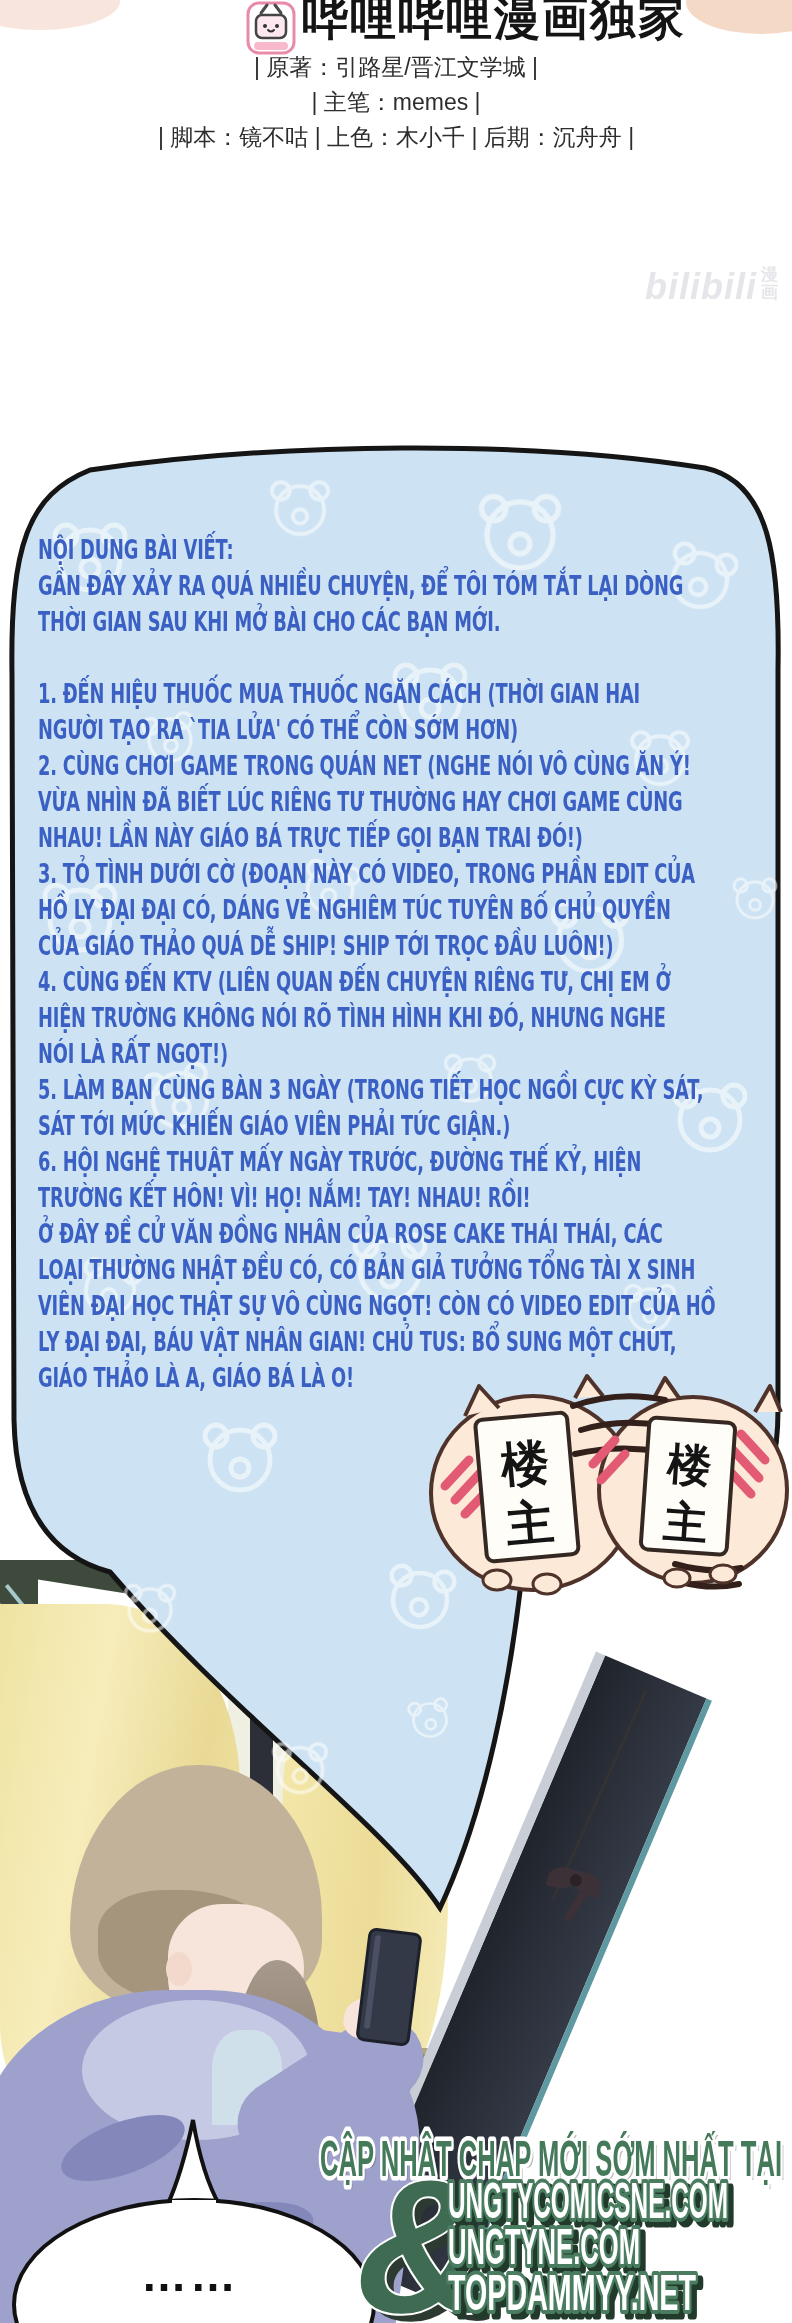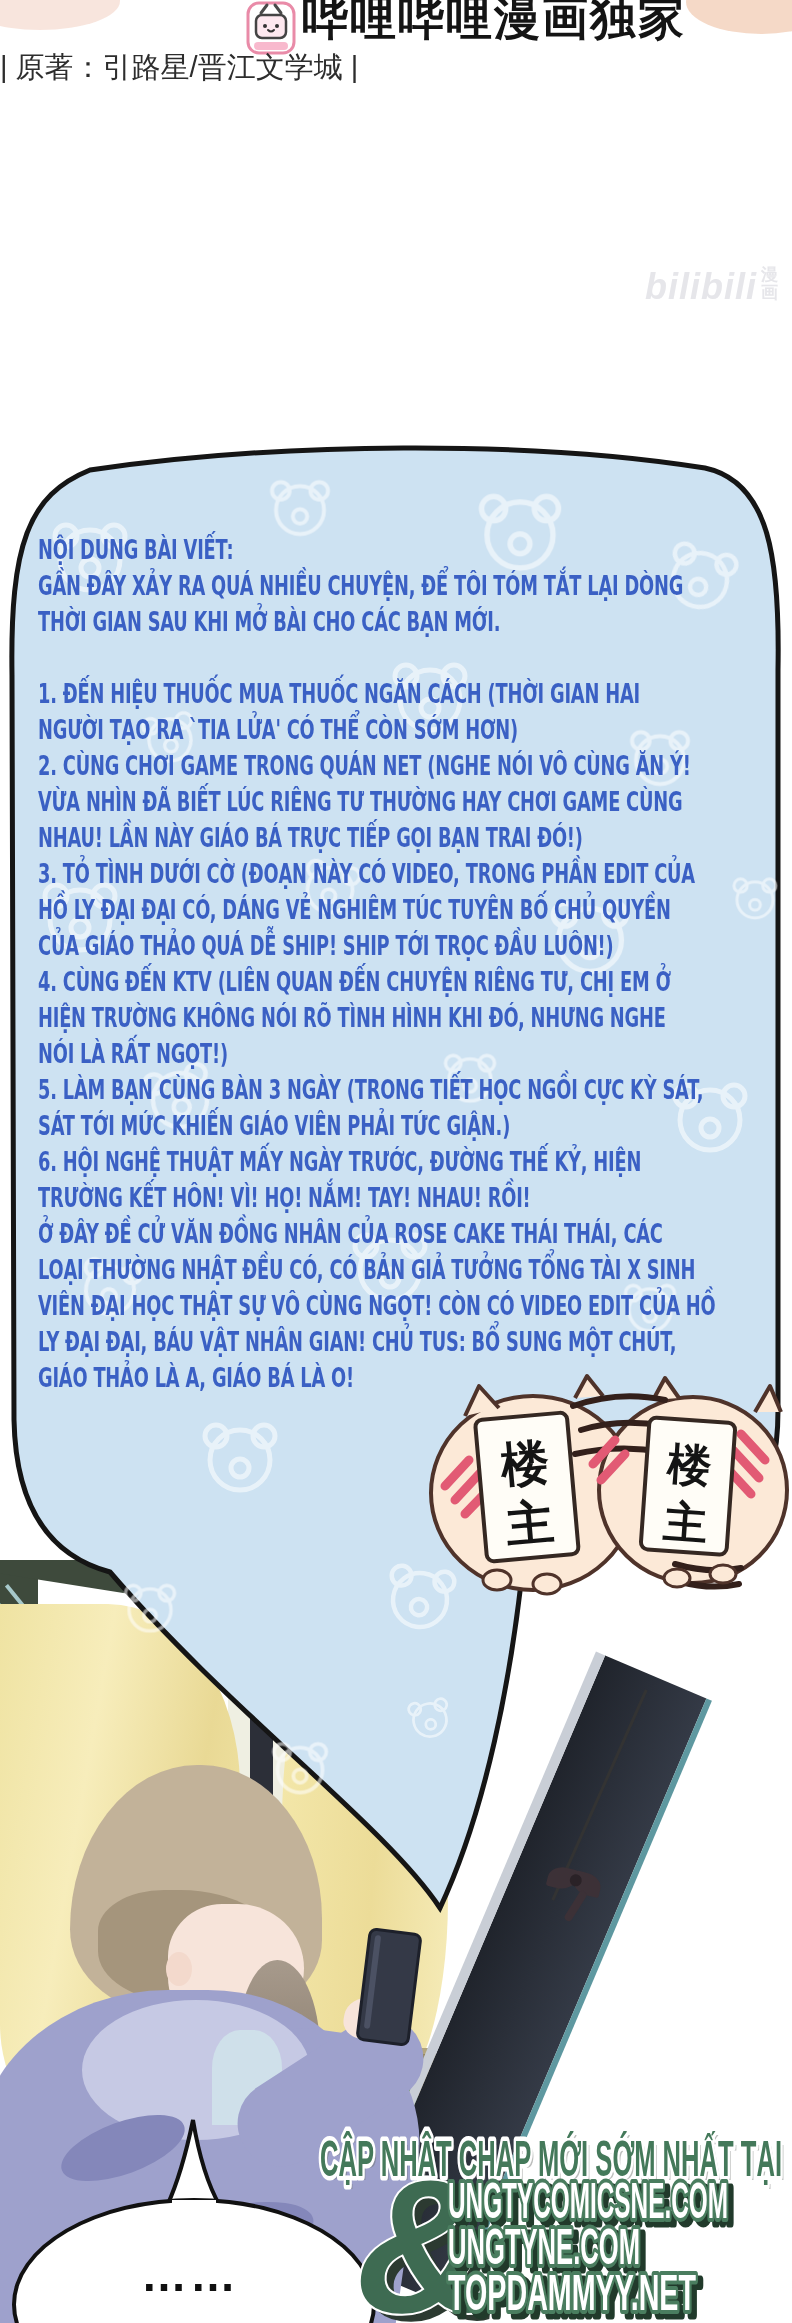--- a/index.html
+++ b/index.html
@@ -1,21 +1,21 @@
 <!DOCTYPE html>
 <html><head>
 <meta charset="utf-8">
 <style>
   html,body{margin:0;padding:0;background:#fff;}
   #page{position:relative;width:792px;height:2323px;overflow:hidden;background:#fff;
         font-family:"Liberation Sans",sans-serif;}
   .abs{position:absolute;}
   
   .title{left:302px;top:-12px;font-size:46px;font-weight:700;color:#141414;letter-spacing:2px;white-space:nowrap;}
-  .credits{left:0;top:50px;width:792px;text-align:left;font-size:29px;color:#2d2d2d;line-height:35px;}
+  .credits{left:0;top:50px;width:792px;text-align:center;font-size:23px;color:#2d2d2d;line-height:35px;}
   .credits div{white-space:nowrap;}
   
   .wm{right:14px;top:266px;display:flex;align-items:flex-start;color:#e6e6ea;}
   .wm .lat{font-size:36px;font-weight:700;font-style:italic;letter-spacing:1px;}
   .wm .cjk{display:flex;flex-direction:column;font-size:17px;line-height:18px;margin-left:4px;font-weight:700;}
   
   .btext{left:38px;top:532px;width:740px;z-index:6;}
   .bline{white-space:nowrap;transform:scaleX(.66);transform-origin:0 50%;
          font-weight:700;font-size:27px;height:36px;line-height:36px;color:#3a60c4;
          font-family:"DejaVu Sans",sans-serif;letter-spacing:-.3px;}
@@ -41,20 +41,22 @@
         <rect x="10" y="15" width="30" height="23" rx="6" fill="#fde8ef" stroke="#444" stroke-width="2.5"></rect>
         <circle cx="19" cy="26" r="2" fill="#333"></circle>
           <circle cx="31" cy="26" r="2" fill="#333"></circle>
         <path d="M22 30 q3 3 6 0" stroke="#333" stroke-width="2" fill="none" stroke-linecap="round"></path>
         <rect x="8" y="42" width="34" height="8" rx="4" fill="#f8b9cd"></rect>
       </svg>
     </div>
     <div class="abs title">哔哩哔哩漫画独家</div>
     <div class="abs credits">
       <div>| 原著：引路星/晋江文学城 |</div>
+      <div>| 主笔：memes |</div>
+      <div>| 脚本：镜不咕 | 上色：木小千 | 后期：沉舟舟 |</div>
     </div>
   </div>
 
   <div class="abs wm">
     <span class="lat">bilibili</span>
     <span class="cjk">
       <span>漫</span>
       <span>画</span>
     </span>
   </div>

